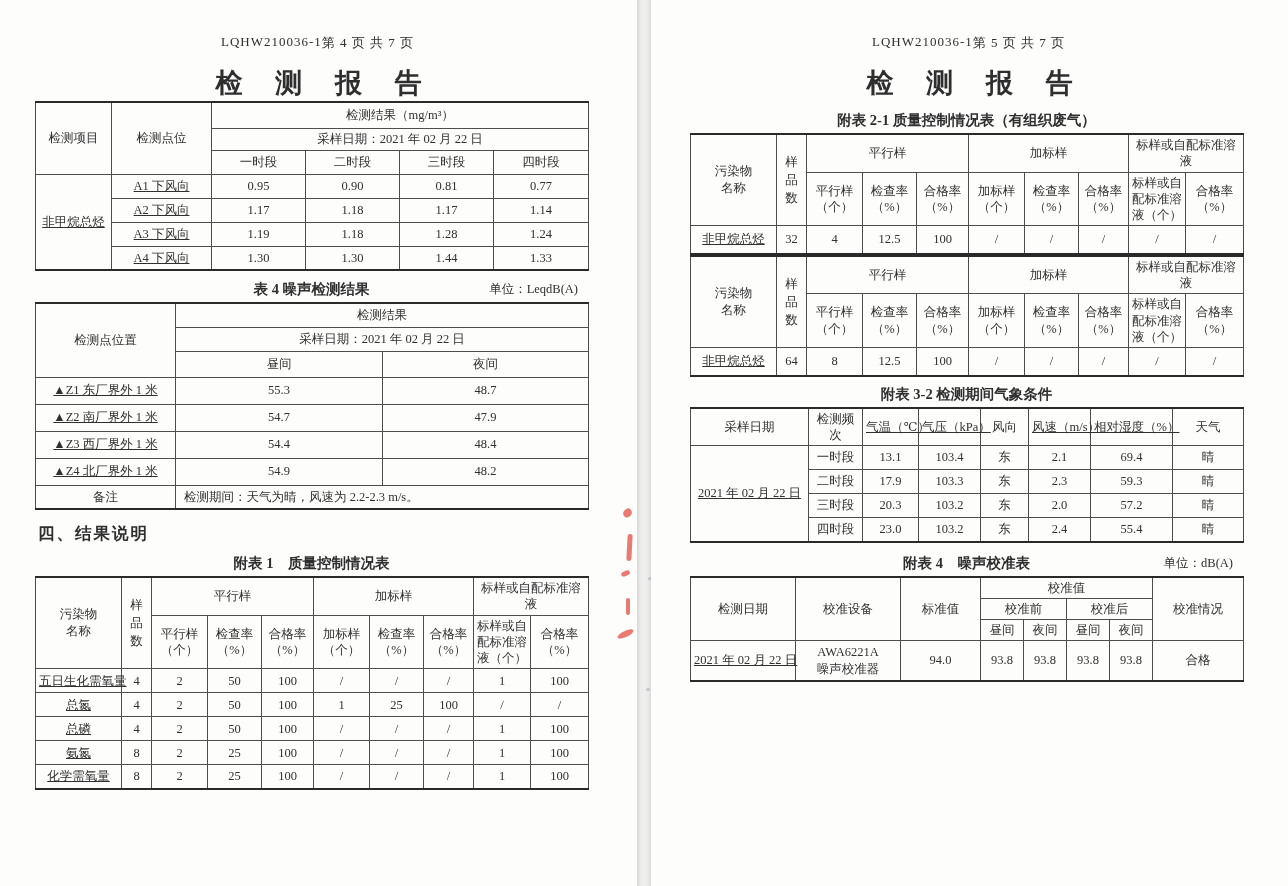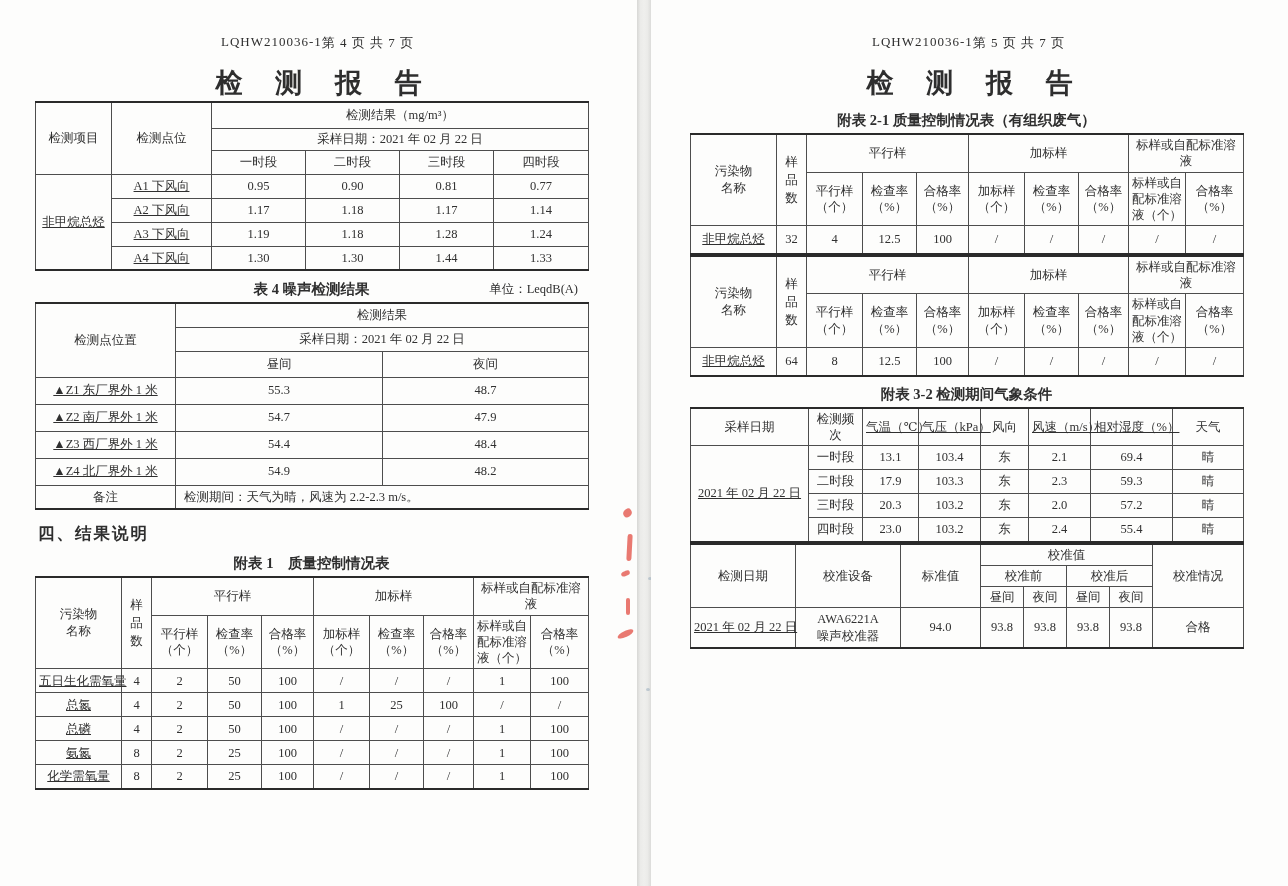--- a/index.html
+++ b/index.html
@@ -413,20 +413,24 @@
         <td>23.0</td>
         <td>103.2</td>
         <td>东</td>
         <td>2.4</td>
         <td>55.4</td>
         <td>晴</td>
       </tr>
     </tbody>
       </table>
 
+    <div class="caption cap-right cap-row" style="margin-top:11px;">
+      <span>附表 4　噪声校准表</span>
+      <span class="cap-unit">单位：dB(A)</span>
+    </div>
     <table class="tbl-right">
       <colgroup>
           <col style="width:105px">
           <col style="width:105px">
           <col style="width:80px">
           <col style="width:43px">
           <col style="width:43px">
           <col style="width:43px">
           <col style="width:43px">
           <col style="width:91px">

